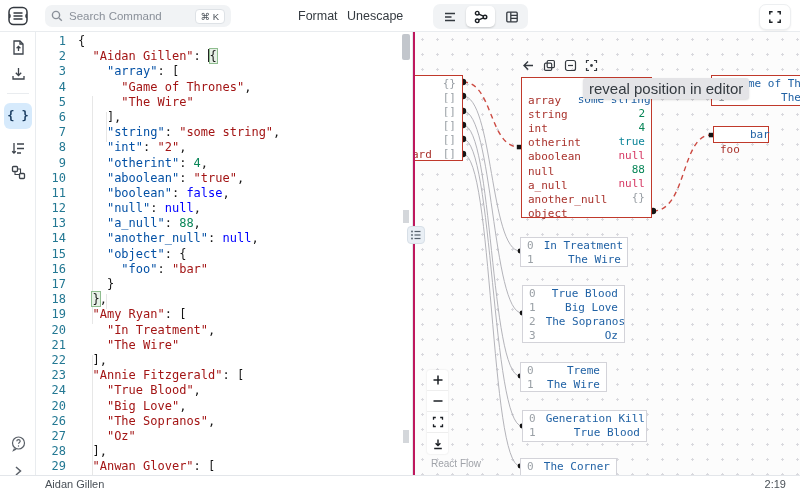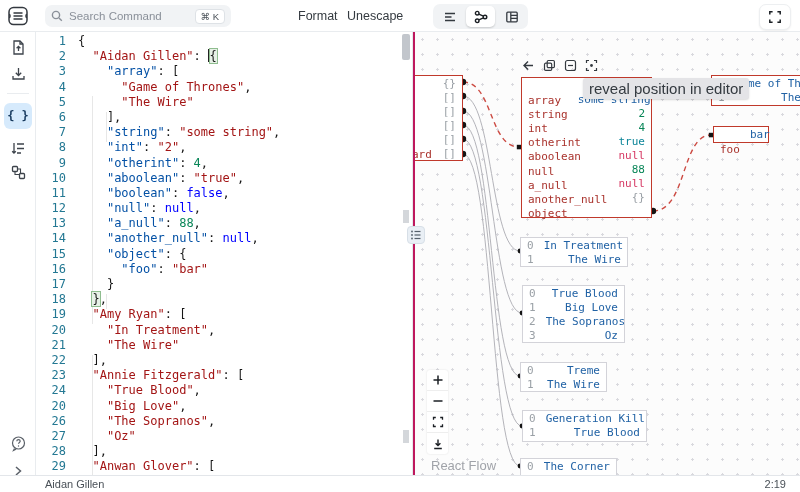--- a/index.html
+++ b/index.html
@@ -60,21 +60,21 @@
   .boolt{ color:#0c8599; }
   .boolf{ color:#d63964; }
   .nul  { color:#d63964; }
   .brk  { color:#9aa0a6; }
   .node-toolbar { position:absolute; left:106px; top:26px; display:flex; gap:7px; align-items:center; }
   .node-toolbar .nt-btn { width:14px; height:14px; display:flex; align-items:center; justify-content:center; }
   .tooltip { position:absolute; left:168px; top:46px; background:#e4e4e7; border-radius:3px; color:#343a40; font-size:15px; padding:2px 6px; box-shadow:0 1px 2px rgba(0,0,0,.15); white-space:nowrap; z-index:12; }
   .rf-controls { position:absolute; left:12px; top:338px; width:21px; background:#fff; box-shadow:0 0 2px rgba(0,0,0,.12); border-radius:3px; }
   .rf-btn { width:21px; height:21px; display:flex; align-items:center; justify-content:center; border-bottom:1px solid #eee; }
   .rf-btn:last-child { border-bottom:none; }
-  .rf-attr { position:absolute; left:4px; top:426px; font-size:13px; color:#a0a3a9;padding-left:12px; }
+  .rf-attr { position:absolute; left:4px; top:426px; font-size:10px; color:#a0a3a9;padding-left:12px; }
   .grid-handle { position:absolute; left:407px; top:226px; width:18px; height:18px; background:#e9eff5; border:1px solid #d7dfe7; border-radius:4px; display:flex; align-items:center; justify-content:center; z-index:25; }
 
   
   .statusbar { position:absolute; left:0; top:475px; width:800px; height:17px; background:#fff; border-top:1px solid #e3e6ea; z-index:40; font-size:11px; color:#495057; }
   .sb-path { position:absolute; left:45px; top:2px; }
   .sb-pos { position:absolute; right:14px; top:2px; }
   svg { display:block; }
 </style>
 </head>
 <body>

